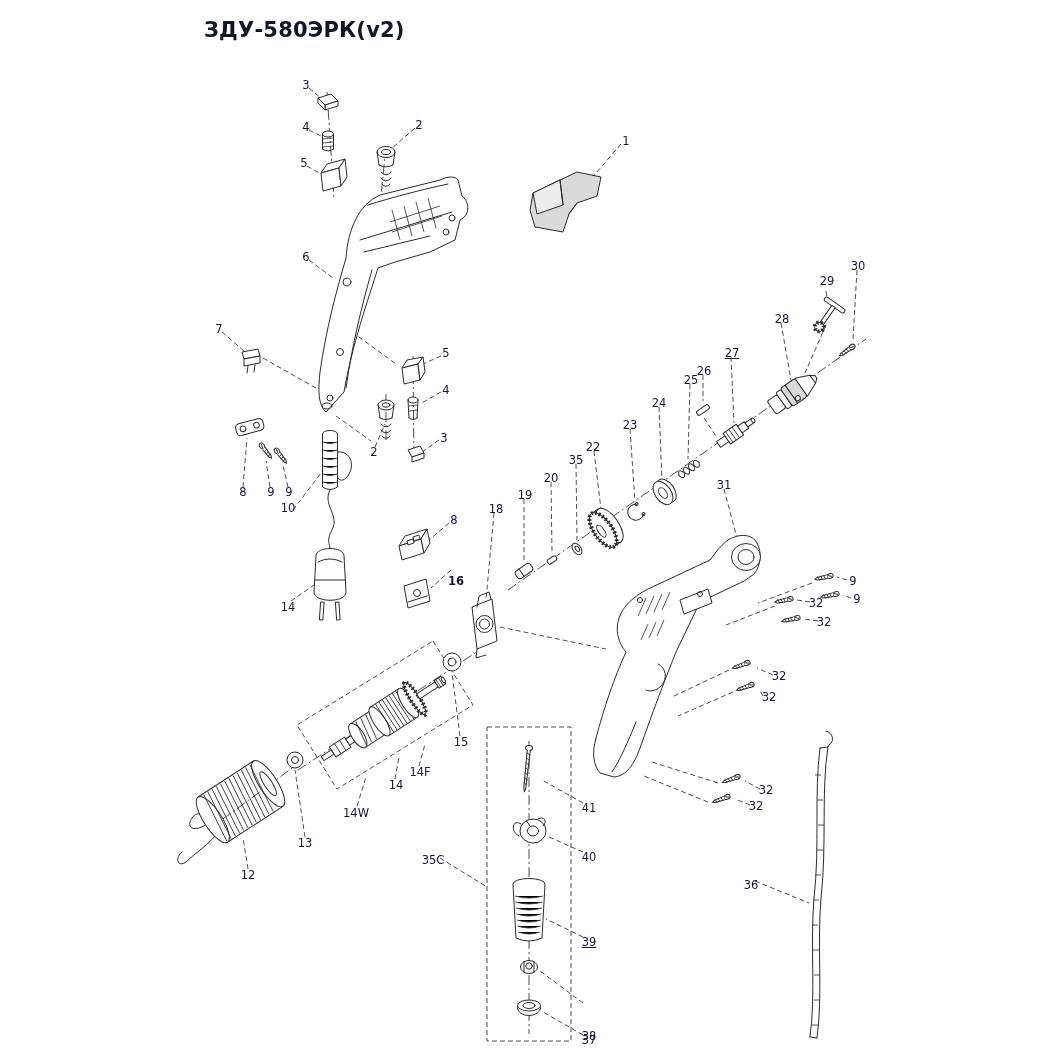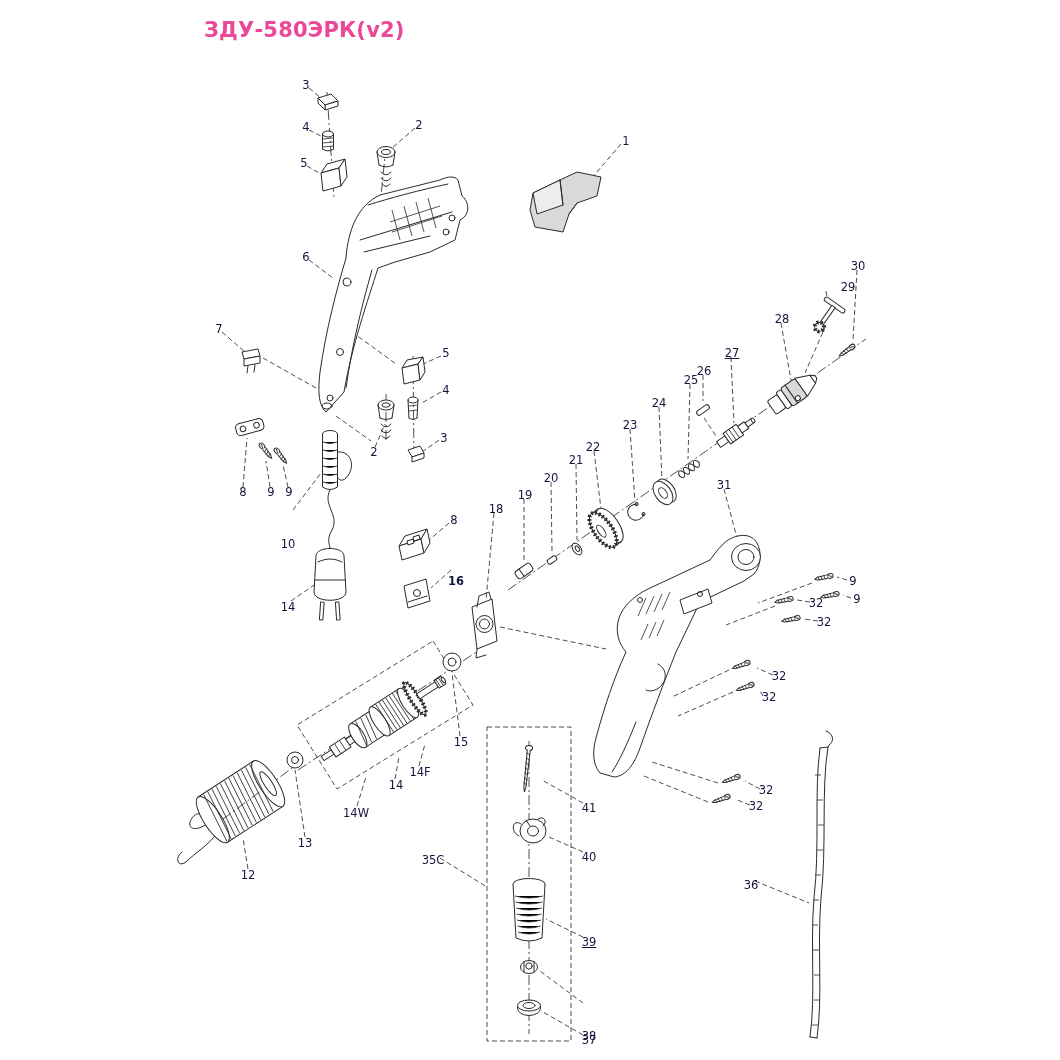--- a/index.html
+++ b/index.html
@@ -1,18 +1,18 @@
 <!DOCTYPE html>
 <html><head>
 <meta charset="utf-8">
 <style>
   html,body{margin:0;padding:0;background:#ffffff;}
   body{width:1060px;height:1060px;position:relative;font-family:"DejaVu Sans","Liberation Sans",sans-serif;overflow:hidden;}
   .stage{position:absolute;inset:0;}
-  .title{position:absolute;left:204px;top:18px;margin:0;font-size:21px;font-weight:600;color:#ec4899;letter-spacing:0.2px;}
+  .title{position:absolute;left:204px;top:18px;margin:0;font-size:21px;font-weight:600;color:#0f172a;letter-spacing:0.2px;}
   svg{position:absolute;left:0;top:0;}
   .ln{fill:none;stroke:#2b2b2b;stroke-width:1;stroke-linecap:round;stroke-linejoin:round;}
   .fw{fill:#ffffff;stroke:#2b2b2b;stroke-width:1;stroke-linejoin:round;}
   .fg{fill:#d9d9d9;stroke:#2b2b2b;stroke-width:1;stroke-linejoin:round;}
   .fl{fill:#ededed;stroke:#2b2b2b;stroke-width:1;stroke-linejoin:round;}
   .dl{fill:none;stroke:#3a3a3a;stroke-width:0.9;stroke-dasharray:5 3;}
   .dashdot{fill:none;stroke:#3a3a3a;stroke-width:0.9;stroke-dasharray:10 3 2 3;}
   .teeth{fill:none;stroke:#2b2b2b;stroke-width:4;stroke-dasharray:1.8 2.1;}
   .hat{stroke:#2b2b2b;stroke-width:0.8;}
   .labels{position:absolute;inset:0;pointer-events:none;}
@@ -501,36 +501,36 @@
       <span class="part-label" style="left: 626px; top: 141px;">1</span>
       <span class="part-label" style="left: 306px; top: 257px;">6</span>
       <span class="part-label" style="left: 219px; top: 329px;">7</span>
       <span class="part-label" style="left: 446px; top: 353px;">5</span>
       <span class="part-label" style="left: 446px; top: 390px;">4</span>
       <span class="part-label" style="left: 374px; top: 452px;">2</span>
       <span class="part-label" style="left: 444px; top: 438px;">3</span>
       <span class="part-label" style="left: 243px; top: 492px;">8</span>
       <span class="part-label" style="left: 271px; top: 492px;">9</span>
       <span class="part-label" style="left: 289px; top: 492px;">9</span>
-      <span class="part-label" style="left: 288px; top: 544px;">10</span>
+      <span class="part-label" style="left: 288px; top: 508px;">10</span>
       <span class="part-label" style="left: 288px; top: 607px;">14</span>
       <span class="part-label" style="left: 454px; top: 520px;">8</span>
       <span class="part-label" style="left: 456px; top: 581px; font-weight: bold;">16</span>
       <span class="part-label" style="left: 496px; top: 509px;">18</span>
       <span class="part-label" style="left: 525px; top: 495px;">19</span>
       <span class="part-label" style="left: 551px; top: 478px;">20</span>
-      <span class="part-label" style="left: 576px; top: 460px;">21</span>
+      <span class="part-label" style="left: 576px; top: 460px;">35</span>
       <span class="part-label" style="left: 593px; top: 447px;">22</span>
       <span class="part-label" style="left: 630px; top: 425px;">23</span>
       <span class="part-label" style="left: 659px; top: 403px;">24</span>
       <span class="part-label" style="left: 691px; top: 380px;">25</span>
       <span class="part-label" style="left: 704px; top: 371px; text-align: center;">26</span>
       <span class="part-label" style="left: 732px; top: 353px; text-decoration: underline;">27</span>
       <span class="part-label" style="left: 782px; top: 319px;">28</span>
-      <span class="part-label" style="left: 827px; top: 287px; margin-left: 21px;">29</span>
+      <span class="part-label" style="left: 827px; top: 281px;">29</span>
       <span class="part-label" style="left: 858px; top: 266px;">30</span>
       <span class="part-label" style="left: 724px; top: 485px;">31</span>
       <span class="part-label" style="left: 853px; top: 581px;">9</span>
       <span class="part-label" style="left: 857px; top: 599px;">9</span>
       <span class="part-label" style="left: 816px; top: 603px;">32</span>
       <span class="part-label" style="left: 824px; top: 622px;">32</span>
       <span class="part-label" style="left: 779px; top: 676px;">32</span>
       <span class="part-label" style="left: 769px; top: 697px;">32</span>
       <span class="part-label" style="left: 766px; top: 790px;">32</span>
       <span class="part-label" style="left: 756px; top: 806px;">32</span>

